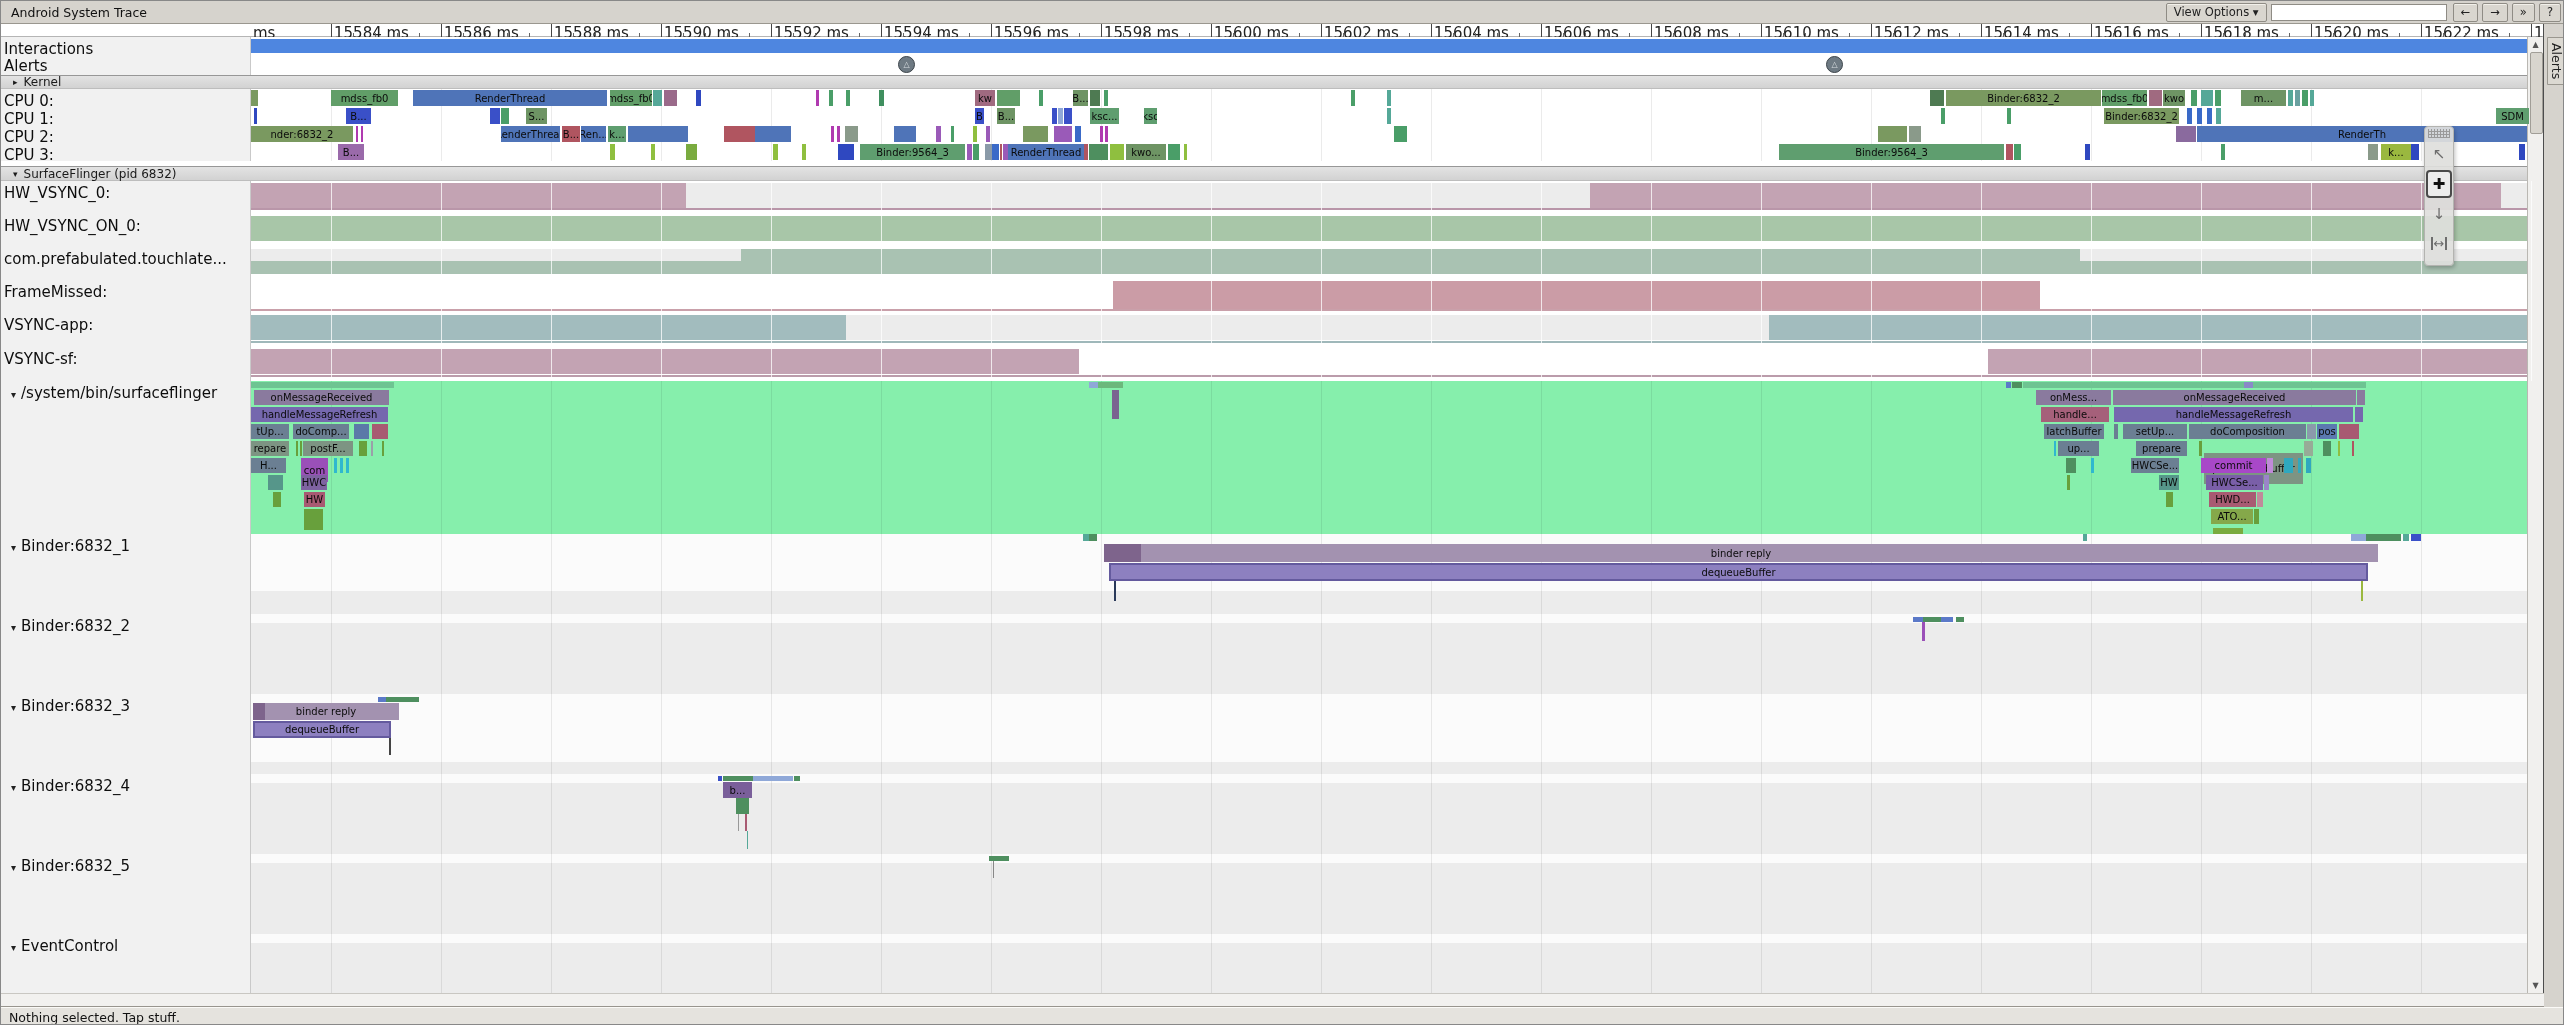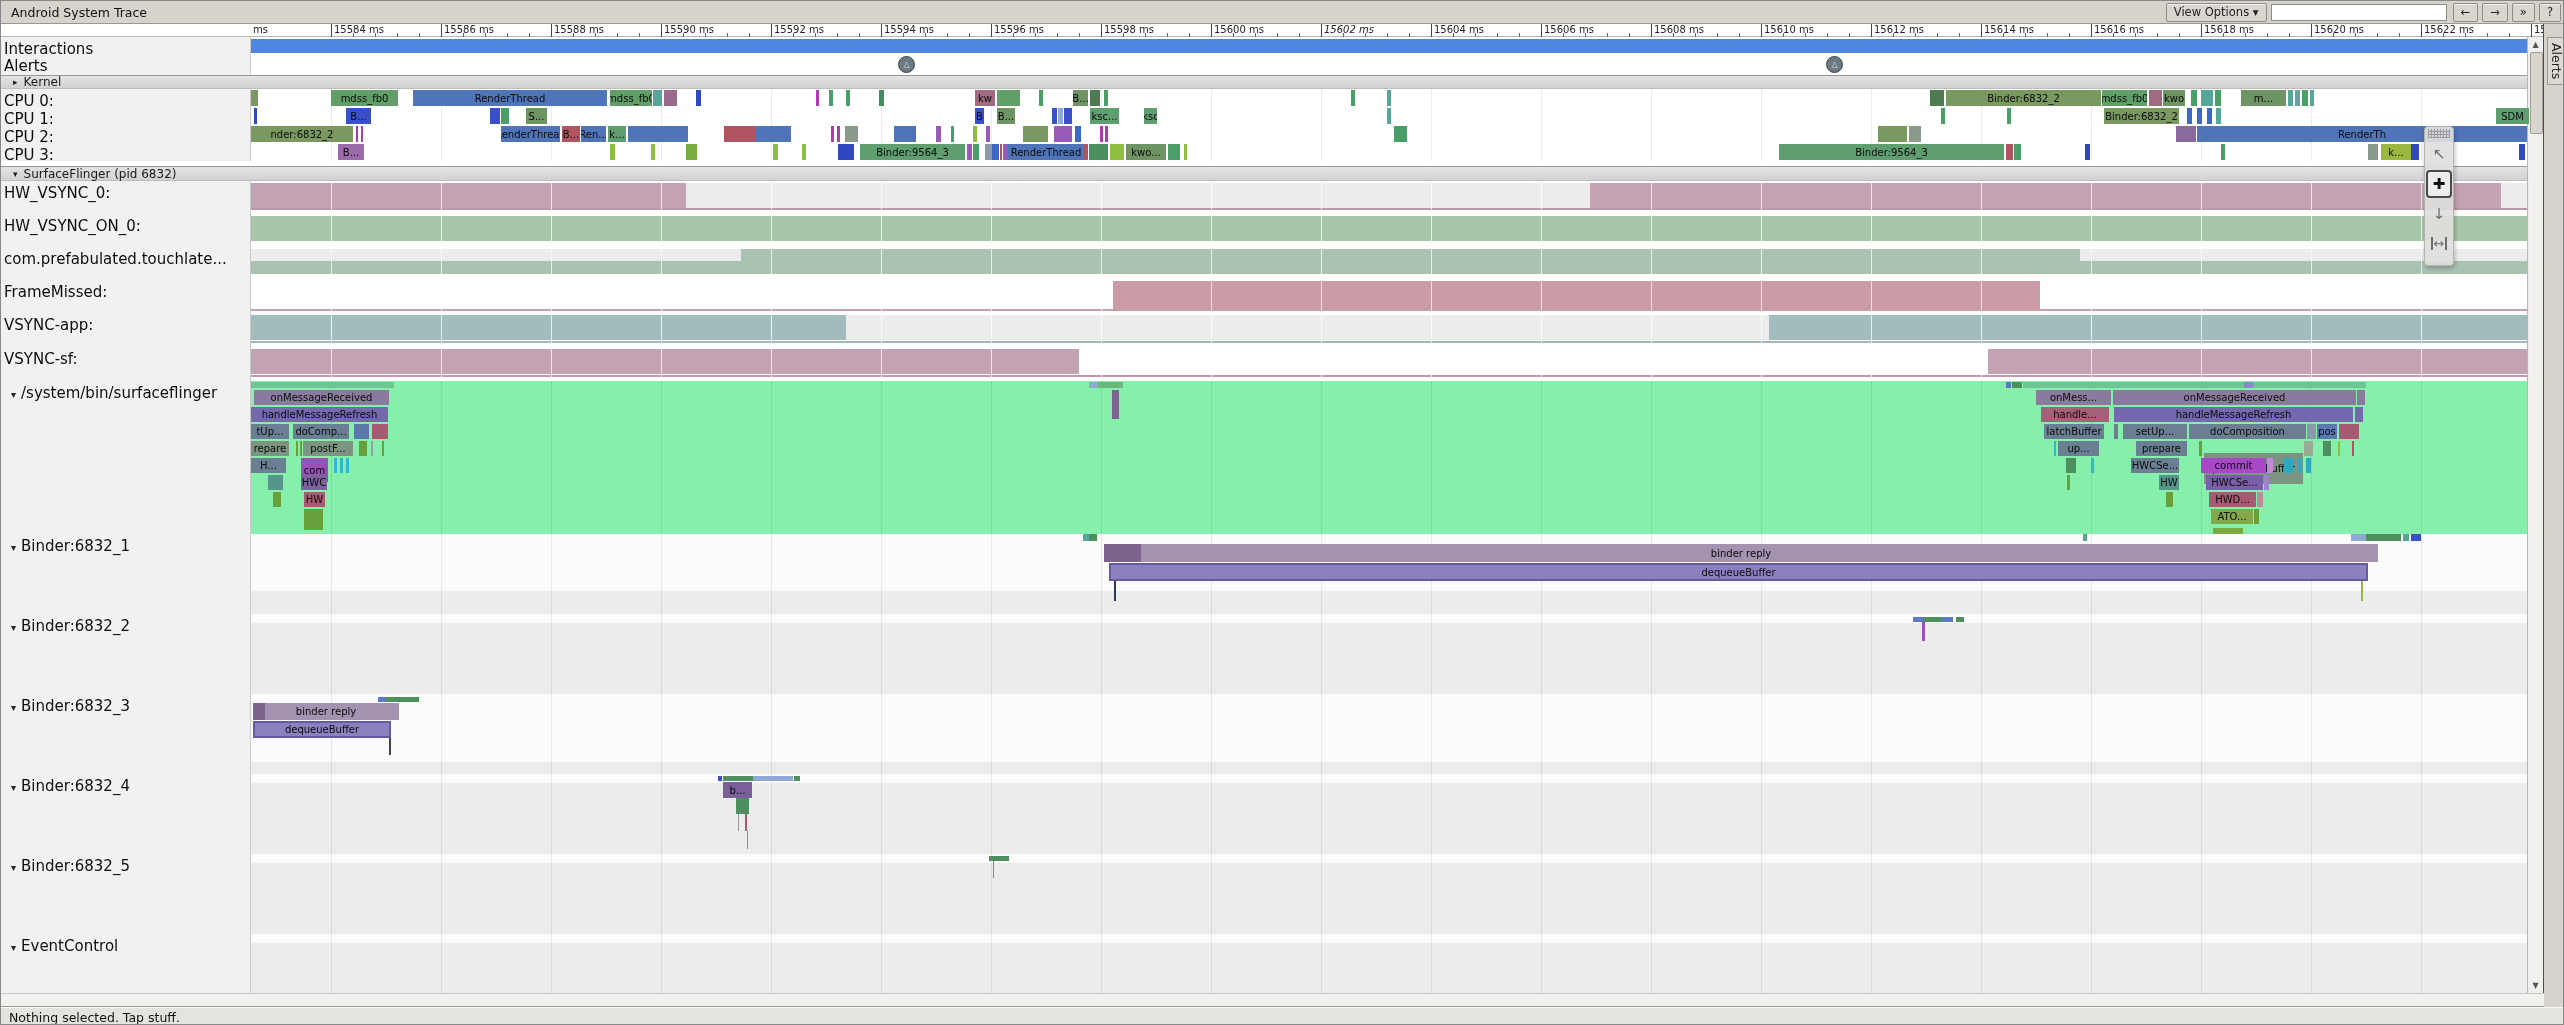--- a/index.html
+++ b/index.html
@@ -8,21 +8,21 @@
   #titlebar{position:absolute;left:0;top:0;width:2564px;height:23px;background:#d6d3cd;border-bottom:1px solid #9a978f;display:flex;align-items:center;box-sizing:border-box;}
   #app-title{font-size:12.5px;color:#111;padding-left:10px;flex:none;}
   #titlebar .spacer{flex:1;}
   .chrome-btn{background:#d9d6cf;border:1px solid #8f8c85;border-radius:2px;font-size:11.5px;color:#222;height:17px;display:flex;align-items:center;justify-content:center;padding:0 7px;margin-right:4px;box-shadow:inset 0 1px 0 #f2f0ea;}
   #search-input{width:168px;height:15px;border:1px solid #8f8c85;background:#fff;margin-right:6px;font-size:11px;padding:0 3px;}
   
   #ruler{position:absolute;left:0;top:23px;width:2564px;height:13px;background:#fff;border-bottom:1px solid #b5b5b5;box-sizing:border-box;}
   #ruler-track{position:absolute;left:250px;top:0;width:2293px;height:13px;overflow:hidden;}
   .tick-major{position:absolute;top:0;width:1px;height:13px;background:#444;}
   .tick-minor{position:absolute;bottom:0;width:1px;height:4px;background:#666;}
-  .tick-label{position:absolute;top:0;font-size:10px;color:#222;white-space:nowrap;}
+  .tick-label{position:absolute;top:0;font-size:15px;color:#222;white-space:nowrap;}
   
   #rows{position:absolute;left:0;top:36px;width:2543px;}
   .trace-row{display:flex;position:relative;overflow:hidden;}
   .row-label{width:250px;flex:none;background:#f1f1f1;border-right:1px solid #c9c9c9;font-size:15px;color:#0d0d0d;padding:3px 0 0 3px;box-sizing:border-box;white-space:nowrap;overflow:hidden;}
   .row-label .arrow{font-size:10px;margin:0 5px 0 7px;color:#222;}
   .row-track{position:relative;flex:1;overflow:hidden;}
   .band{position:absolute;left:0;width:100%;}
   .gridlines{position:absolute;left:0;top:0;width:100%;height:100%;background-image:linear-gradient(to right,rgba(0,0,0,0.08) 1px,transparent 1px);background-size:110px 100%;background-position:80px 0;}
   .gridlines.over{background-image:linear-gradient(to right,rgba(255,255,255,0.75) 1px,transparent 1px);z-index:4;}
   .slice{position:absolute;box-sizing:border-box;font-size:10px;color:#0b0b0b;overflow:hidden;white-space:nowrap;display:flex;align-items:center;justify-content:center;z-index:2;}
@@ -112,21 +112,21 @@
         <div class="tick-minor" style="left: 894px;"></div>
         <div class="tick-minor" style="left: 916px;"></div>
         <div class="tick-minor" style="left: 938px;"></div>
         <div class="tick-major" style="left: 960px;"></div>
         <span class="tick-label" style="left: 963px;">15600 ms</span>
         <div class="tick-minor" style="left: 982px;"></div>
         <div class="tick-minor" style="left: 1004px;"></div>
         <div class="tick-minor" style="left: 1026px;"></div>
         <div class="tick-minor" style="left: 1048px;"></div>
         <div class="tick-major" style="left: 1070px;"></div>
-        <span class="tick-label" style="left: 1073px; font-style: italic;">15602 ms</span>
+        <span class="tick-label" style="left: 1073px;">15602 ms</span>
         <div class="tick-minor" style="left: 1092px;"></div>
         <div class="tick-minor" style="left: 1114px;"></div>
         <div class="tick-minor" style="left: 1136px;"></div>
         <div class="tick-minor" style="left: 1158px;"></div>
         <div class="tick-major" style="left: 1180px;"></div>
         <span class="tick-label" style="left: 1183px;">15604 ms</span>
         <div class="tick-minor" style="left: 1202px;"></div>
         <div class="tick-minor" style="left: 1224px;"></div>
         <div class="tick-minor" style="left: 1246px;"></div>
         <div class="tick-minor" style="left: 1268px;"></div>

